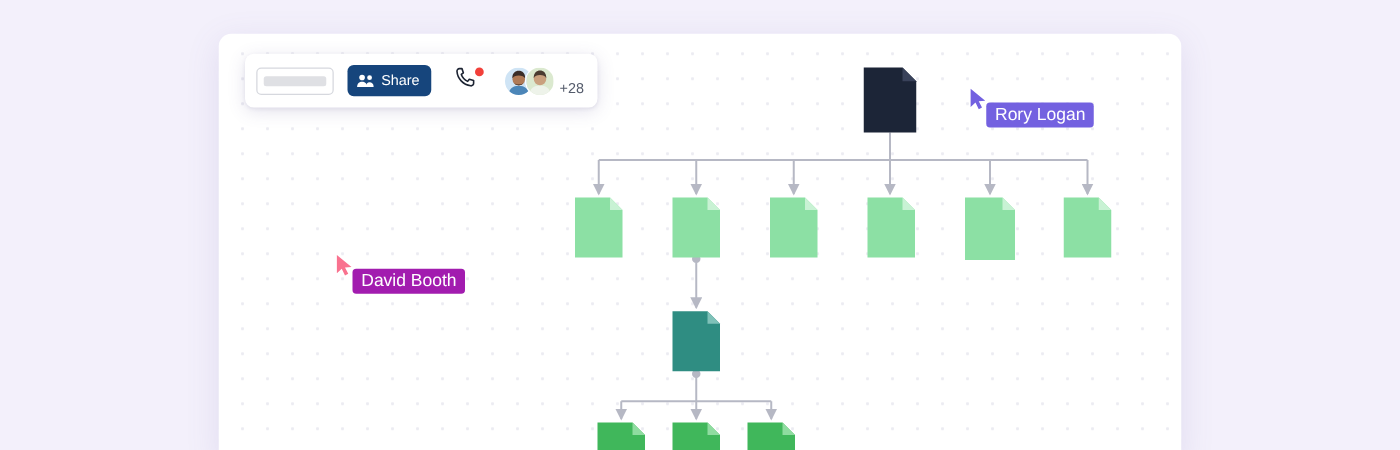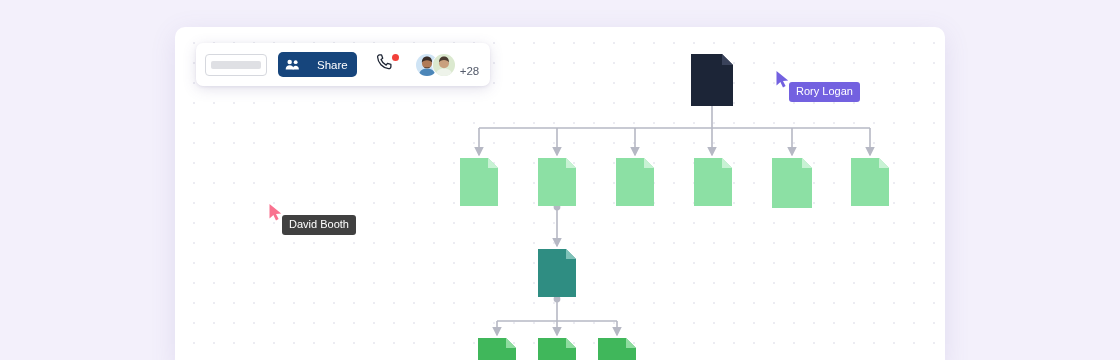--- a/index.html
+++ b/index.html
@@ -73,21 +73,21 @@
   }
   #search-placeholder-bar {
     width: 100%;
     height: 8px;
     background: #dfe0e4;
     border-radius: 2px;
   }
   #share-button {
     display: flex;
     align-items: center;
-    gap: 17px;
+    gap: 5px;
     background: #16457c;
     color: #ffffff;
     border: none;
     border-radius: 5px;
     height: 25px;
     padding: 0 9px 0 7px;
     font-size: 11.5px;
     font-family: "Liberation Sans", sans-serif;
     cursor: pointer;
     white-space: nowrap;
@@ -141,29 +141,29 @@
     display: flex;
     align-items: flex-start;
   }
   .cursor-arrow { display: block; }
   .cursor-label {
     margin-top: 12px;
     margin-left: -2px;
     padding: 3px 7px 4px 7px;
     border-radius: 3px;
     color: #ffffff;
-    font-size: 11px;
+    font-size: 14px;
     font-family: "Liberation Sans", sans-serif;
     white-space: nowrap;
     line-height: 13px;
   }
   #cursor-rory { left: 775px; top: 70px; }
   #cursor-rory .cursor-label { background: #7361e0; }
   #cursor-david { left: 268px; top: 203px; }
-  #cursor-david .cursor-label { background: #404040; text-align: right; }
+  #cursor-david .cursor-label { background: #a21caf; text-align: right; }
 </style>
 </head>
 <body>
 
 <div id="page">
 
   <div id="canvas-card">
     <div id="dot-grid"></div>
 
     <svg id="diagram-svg" viewBox="0 0 770 340">

